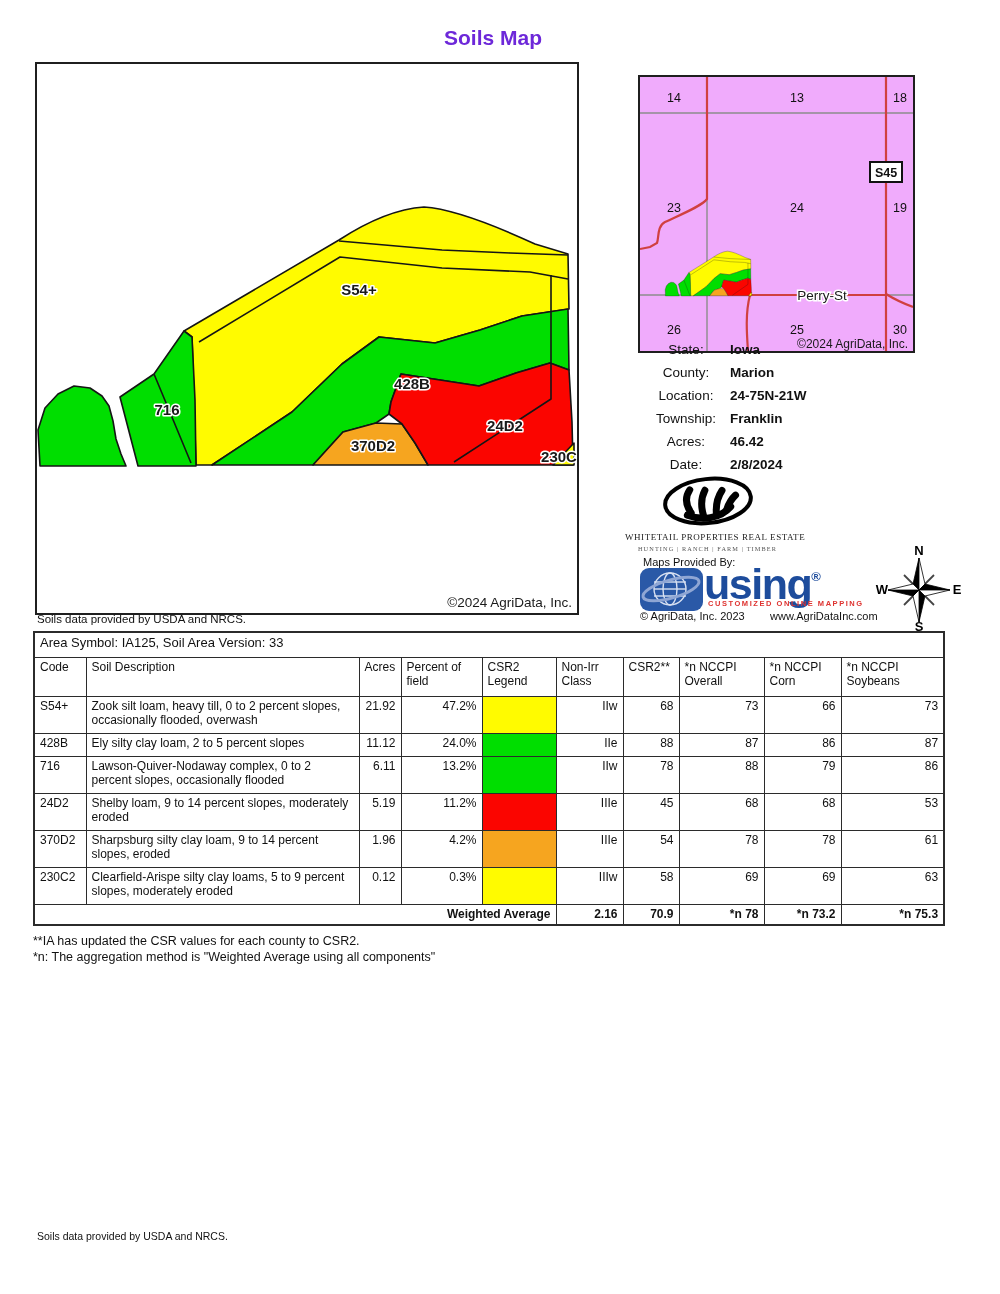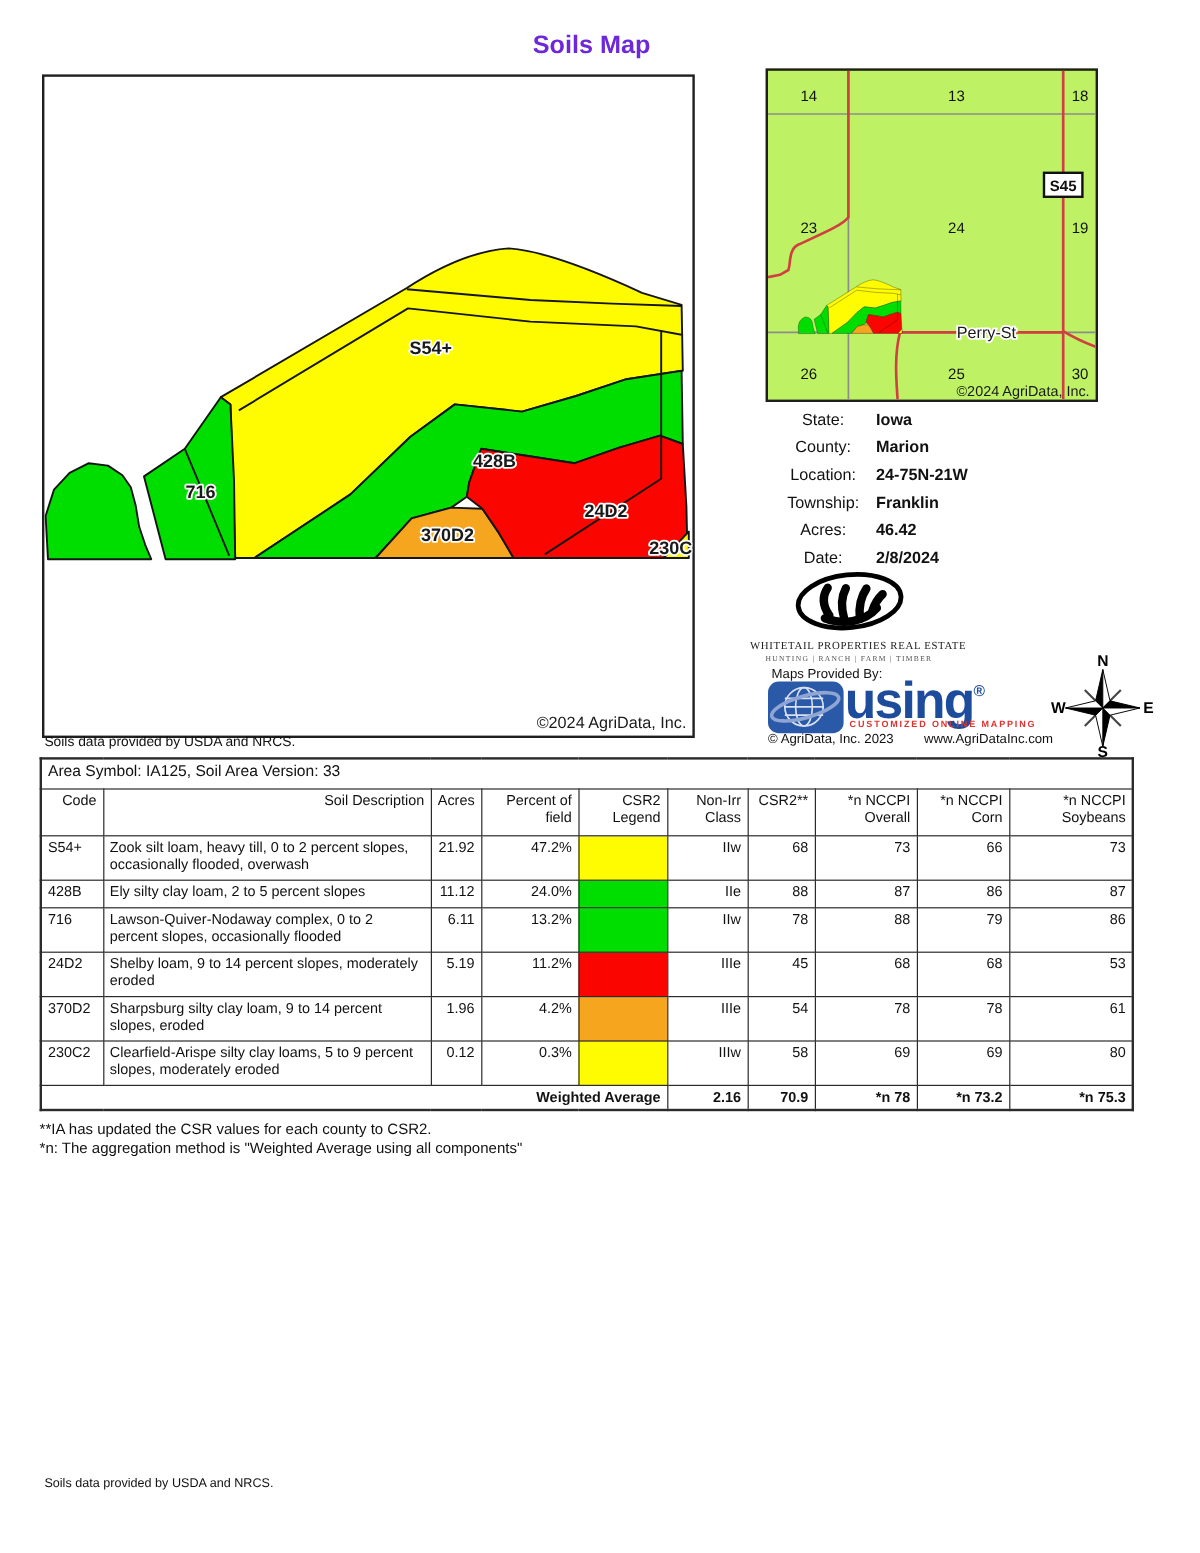--- a/index.html
+++ b/index.html
@@ -2,42 +2,42 @@
 <html><head>
 <meta charset="utf-8">
 <style>
   html,body{margin:0;padding:0;}
   body{width:1000px;height:1294px;background:#fff;position:relative;overflow:hidden;
        font-family:"Liberation Sans",sans-serif;color:#111;}
   .abs{position:absolute;}
   #page-title{top:26px;left:0;width:986px;text-align:center;font-size:21px;font-weight:bold;color:#6d28d9;}
   #map-box{top:62px;left:35px;width:540px;height:549px;border:2px solid #1f1f1f;background:#fff;}
   #map-note{top:613px;left:37px;font-size:11.5px;}
-  #locator-box{top:57px;left:638px;width:273px;height:274px;border:2px solid #1f1f1f;background:#bef264;}
+  #locator-box{top:75px;left:638px;width:273px;height:274px;border:2px solid #1f1f1f;background:#f0abfc;}
   #info-panel{top:342px;left:642px;width:260px;text-align:center;}
   .info-row{height:23px;font-size:13.5px;display:flex;}
   .info-label{width:88px;}
   .info-value{font-weight:bold;}
   #whitetail{top:476px;left:625px;width:165px;text-align:center;}
   #whitetail-name{font-family:"Liberation Serif",serif;font-size:9px;letter-spacing:.55px;color:#222;margin-top:2px;white-space:nowrap;}
   #whitetail-tagline{font-family:"Liberation Serif",serif;font-size:6.3px;letter-spacing:1.1px;color:#555;margin-top:3px;white-space:nowrap;}
   #maps-provided{top:556px;left:643px;font-size:11px;}
   #globe{top:567px;left:639px;}
   #surety-word{top:563px;left:704px;font-size:43px;font-weight:bold;color:#1D4C9C;letter-spacing:-1.5px;line-height:1;}
   #surety-word sup{font-size:13px;vertical-align:18px;letter-spacing:0;}
   #surety-tag{top:599px;left:708px;font-size:7.5px;font-weight:bold;color:#DE3330;letter-spacing:1.55px;white-space:nowrap;}
   #surety-copy{top:610px;left:640px;font-size:11px;}
   #surety-web{top:610px;left:770px;font-size:11px;}
   #compass{top:542px;left:874px;}
   #soil-table{top:631px;left:33px;}
   table{border-collapse:collapse;table-layout:fixed;width:910px;font-size:12px;}
   th,td{border:1px solid #2b2b2b;padding:2px 5px;vertical-align:top;text-align:left;font-weight:normal;word-wrap:break-word;}
   table{border:2px solid #2b2b2b;}
   .tbl-title td{font-size:13px;height:20px;}
-  .hdr th{height:34px;text-align:right;}
+  .hdr th{height:34px;}
   td.num{text-align:right;}
   tr.r1 td{height:32px;} tr.r2 td{height:18px;} tr.r3 td{height:32px;}
   .wa td{font-weight:bold;height:15px;}
   .wa .wa-label{text-align:right;padding-left:12px;}
   .fn{left:33px;font-size:12.5px;}
   #footer-note{top:1230px;left:37px;font-size:10.5px;}
   svg text{font-family:"Liberation Sans",sans-serif;}
   .serif-letter{font-family:"Liberation Serif",serif;font-weight:bold;}
 </style>
 </head>
@@ -292,21 +292,21 @@
     <tr class="r3">
       <td>230C2</td>
       <td>Clearfield-Arispe silty clay loams, 5 to 9 percent slopes, moderately eroded</td>
       <td class="num">0.12</td>
       <td class="num">0.3%</td>
       <td style="background-color: rgb(255, 251, 0);"></td>
       <td class="num">IIIw</td>
       <td class="num">58</td>
       <td class="num">69</td>
       <td class="num">69</td>
-      <td class="num">80</td>
+      <td class="num">63</td>
     </tr>
     <tr class="wa">
       <td colspan="5" class="wa-label">Weighted Average</td>
       <td class="num">2.16</td>
       <td class="num">70.9</td>
       <td class="num">*n 78</td>
       <td class="num">*n 73.2</td>
       <td class="num">*n 75.3</td>
     </tr>
   </tbody>

